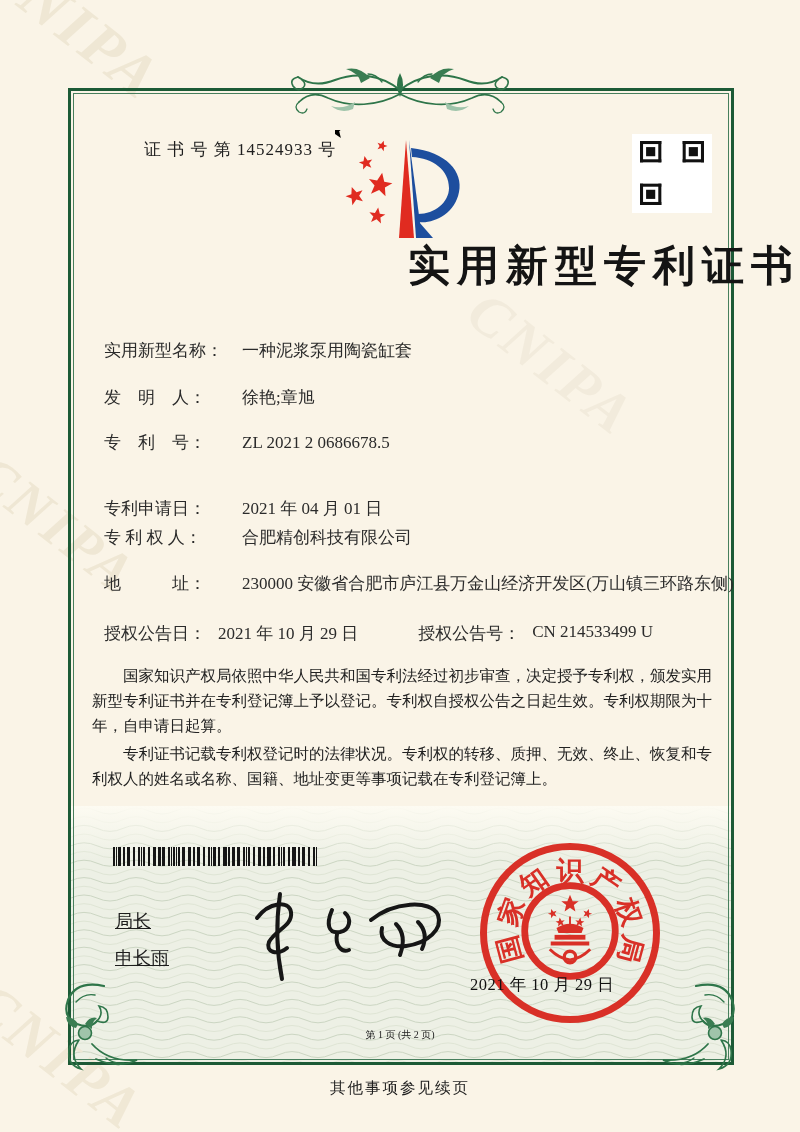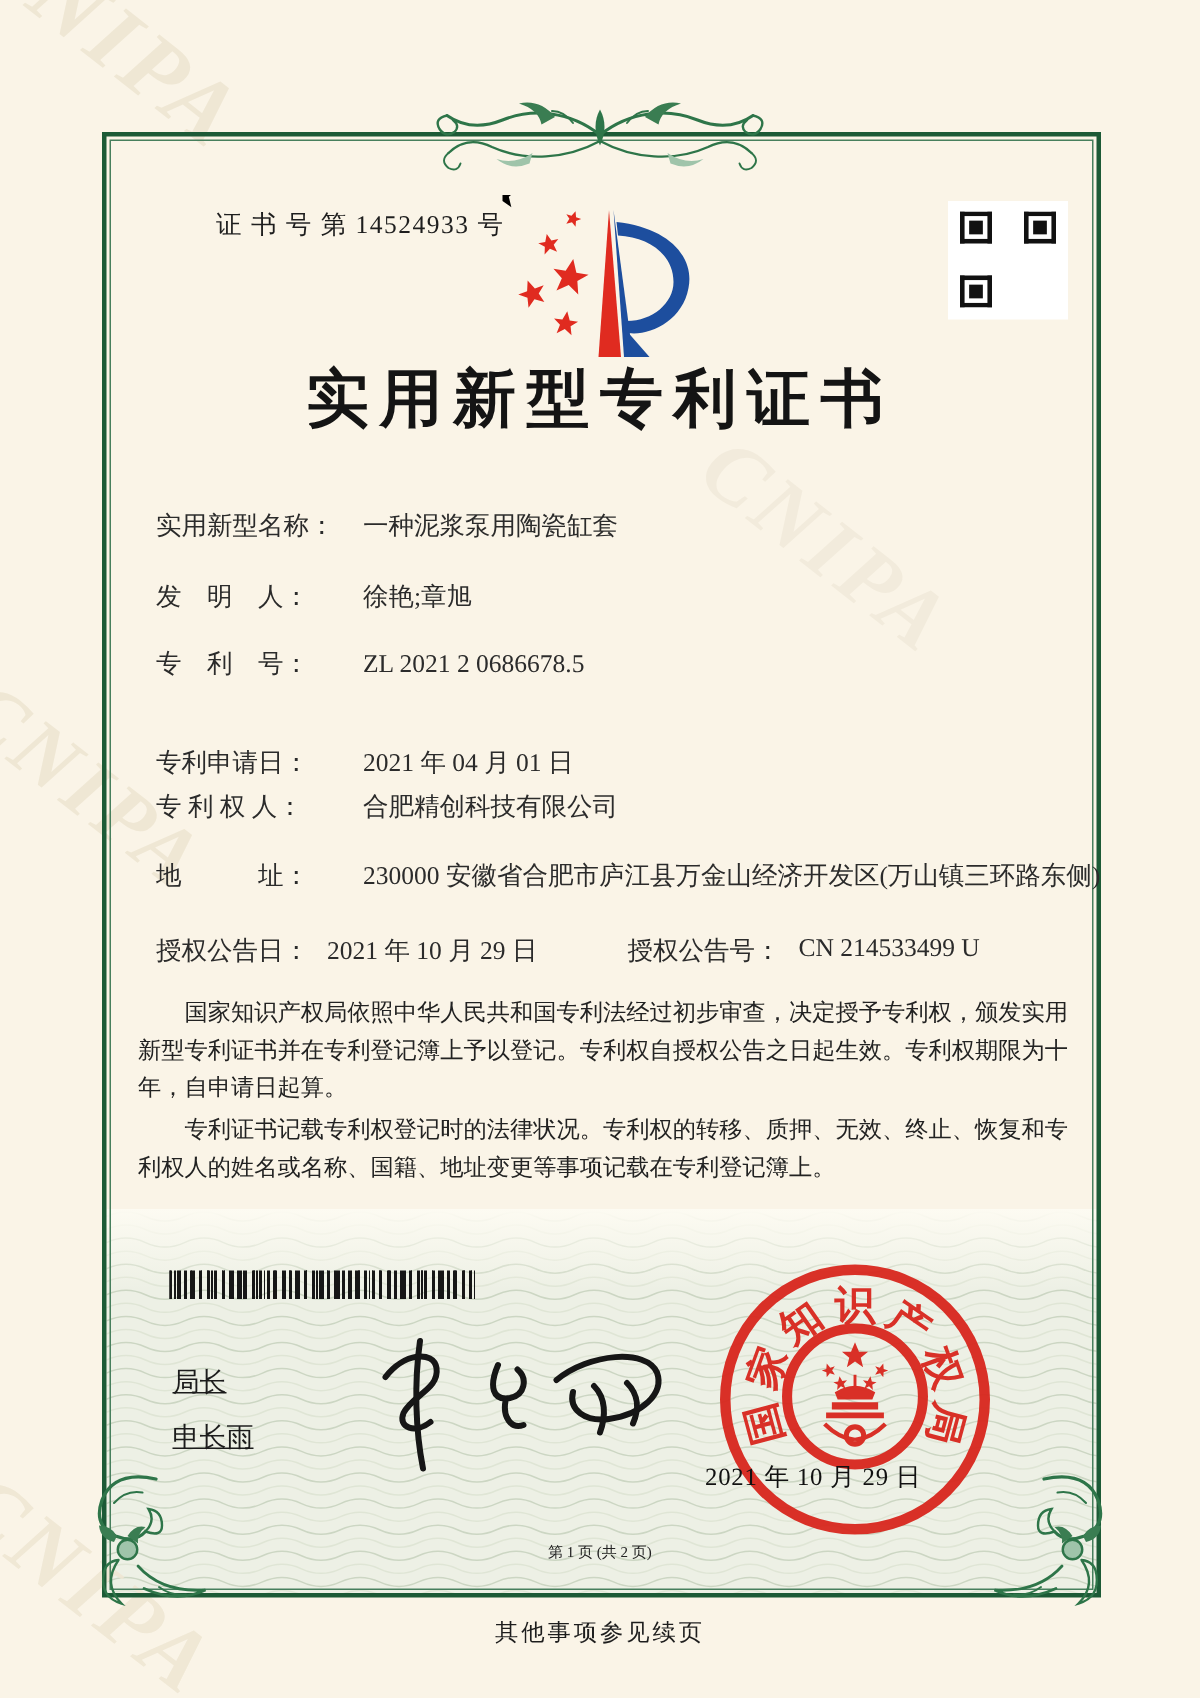--- a/index.html
+++ b/index.html
@@ -31,21 +31,21 @@
   .frame-inner{position:absolute;inset:2px;border:1px solid var(--green2);}
 
   .content{position:absolute;inset:0;z-index:3;}
 
   .cert-no{position:absolute;left:104px;top:138px;font-size:17px;color:#1e1e1e;letter-spacing:1px;margin-left:40px;}
 
   .logo{position:absolute;left:335px;top:130px;width:150px;height:112px;}
   .qr-box{position:absolute;left:632px;top:134px;width:80px;height:79px;background:#fff;}
   .qr-box svg{position:absolute;left:8px;top:7px;}
 
-  .title{position:absolute;left:0;top:238px;width:800px;text-align:center;
+  .title{position:absolute;left:0;top:238px;width:800px;text-align:right;
       font-size:42px;font-weight:bold;color:#141414;letter-spacing:7px;}
 
   .field{position:absolute;left:104px;display:flex;font-size:17px;color:var(--ink);line-height:26px;gap:16px;}
   .field .lab{width:122px;flex:0 0 122px;white-space:pre;}
   .field .val{width:500px;}
   .f0{top:338px}.f1{top:385px}.f2{top:430px}.f3{top:496px}.f4{top:525px}.f5{top:571px}
   .grant-row{position:absolute;left:104px;top:622px;font-size:17px;color:var(--ink);display:flex;gap:12px;}
   .grant-row .pair2{margin-left:48px;}
 
   .paras{position:absolute;left:92px;top:663px;width:620px;font-size:15.5px;line-height:25px;color:#222;}

